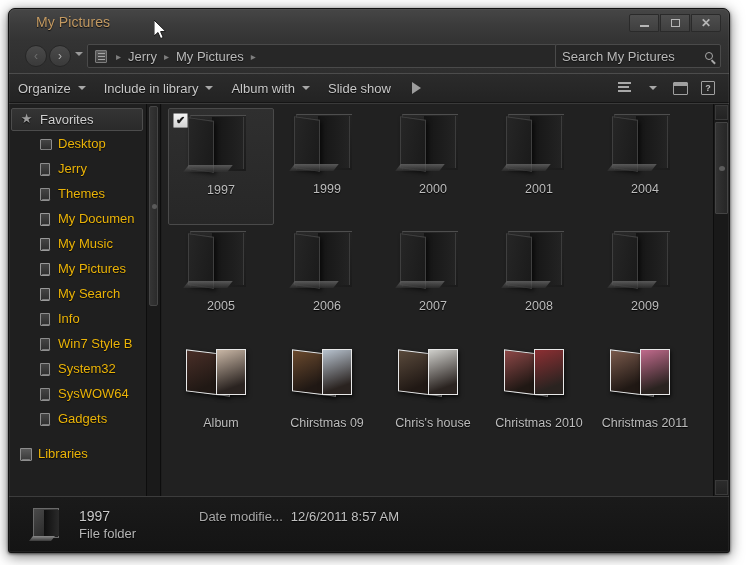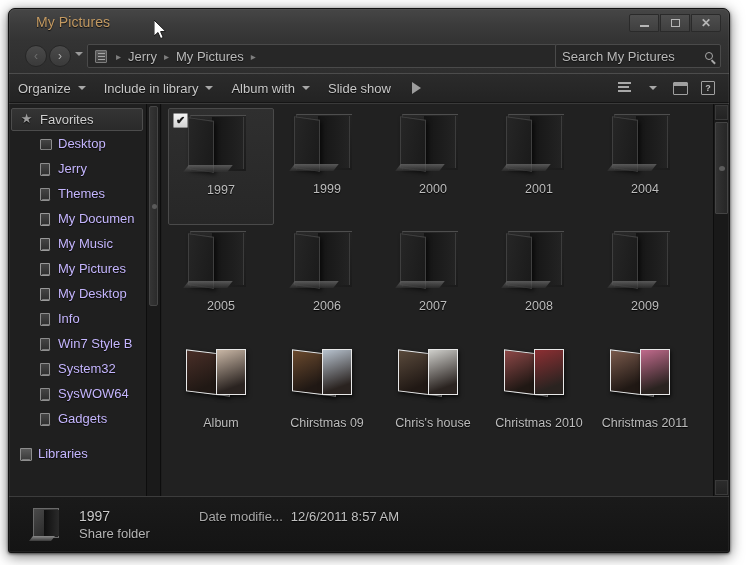--- a/index.html
+++ b/index.html
@@ -215,21 +215,21 @@
     position: absolute; left: 0; top: 0; bottom: 0;
     width: 152px;
     background: #1f1f1f;
     border-right: 1px solid #0d0d0d;
     overflow: hidden;
   }
   .nav-scroll { position: absolute; left: 0; top: 0; right: 14px; bottom: 0; padding-top: 4px; }
   .nav-item {
     display: flex; align-items: center; gap: 7px;
     height: 25px; padding-left: 10px;
-    font-size: 13px; color: #c4b5fd;
+    font-size: 13px; color: #eab308;
     white-space: nowrap; overflow: hidden;
     text-shadow: 0 1px 1px rgba(0,0,0,.8);
   }
   .nav-item.head { padding-left: 10px; color: #cfcfcf; }
   .nav-item.selected {
     background: linear-gradient(#343434, #2a2a2a);
     border: 1px solid #4c4c4c; border-radius: 2px;
     margin: 0 3px 0 2px; height: 23px; padding-left: 8px;
   }
   .nav-item.child { padding-left: 30px; }
@@ -554,21 +554,21 @@
           <div class="nav-item child">
             <span class="ico-folder doc"></span>
             <span>My Music</span>
           </div>
           <div class="nav-item child">
             <span class="ico-folder doc"></span>
             <span>My Pictures</span>
           </div>
           <div class="nav-item child">
             <span class="ico-folder doc"></span>
-            <span>My Desktop</span>
+            <span>My Search</span>
           </div>
           <div class="nav-item child">
             <span class="ico-folder"></span>
             <span>Info</span>
           </div>
           <div class="nav-item child">
             <span class="ico-folder"></span>
             <span>Win7 Style B</span>
           </div>
           <div class="nav-item child">
@@ -736,21 +736,21 @@
         <span class="b1"></span>
           <span class="b2"></span>
           <span class="b3"></span>
       </div>
       <div class="det-col">
         <div class="det-row1">
           <span class="det-name">1997</span>
           <span class="det-key">Date modifie...</span>
           <span class="det-val">12/6/2011 8:57 AM</span>
         </div>
-        <div class="det-type">Share folder</div>
+        <div class="det-type">File folder</div>
       </div>
     </div>
   </div>
 
   <svg class="cursor" viewBox="0 0 13 20">
     <polygon points="0,0 0,16 4,12.5 6.6,18.6 9.2,17.4 6.6,11.6 11.6,11.3" fill="#ffffff" stroke="#1a1a1a" stroke-width="1"></polygon>
   </svg>
 </div>
 
 </body></html>

